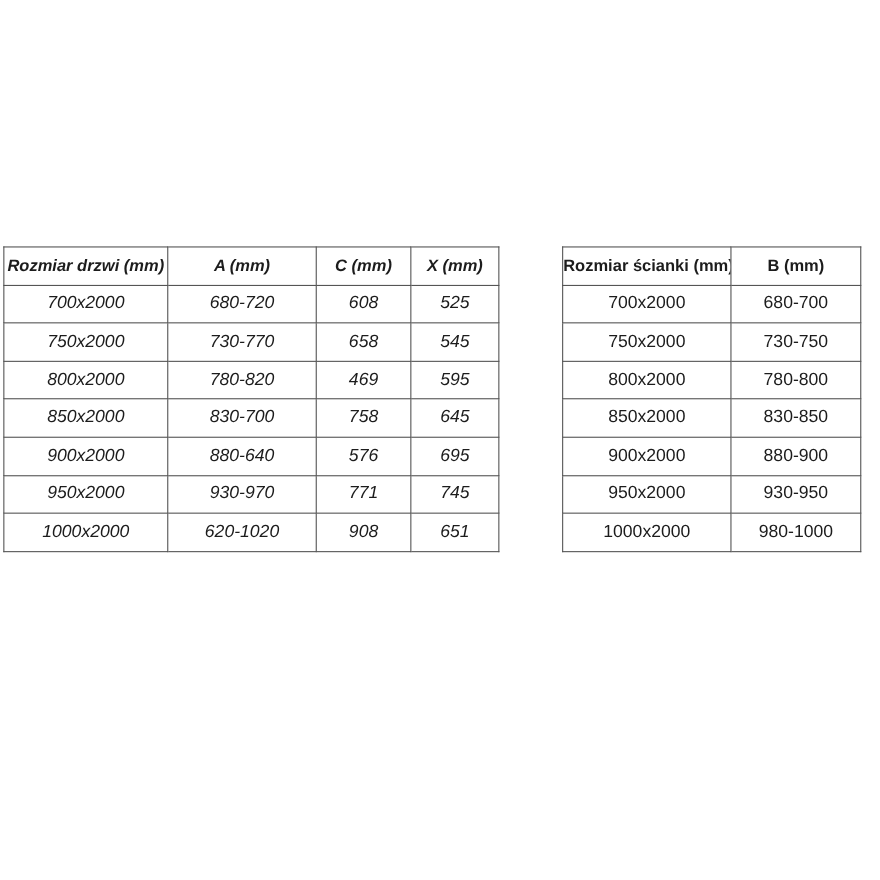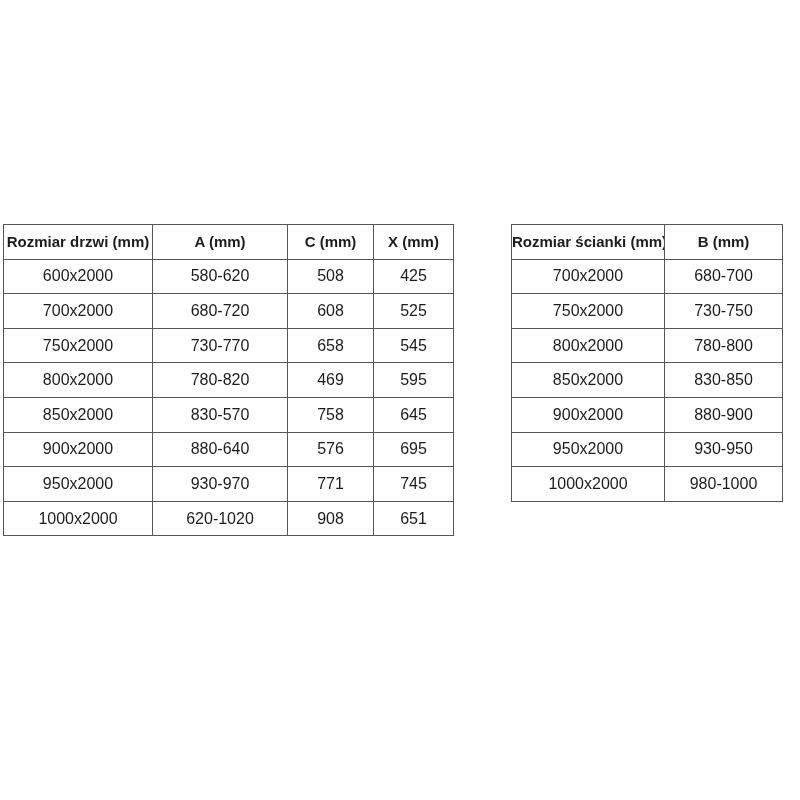--- a/index.html
+++ b/index.html
@@ -37,20 +37,21 @@
     font-weight: bold;
   }
   .size-table td {
     font-size: 16px;
     font-weight: normal;
   }
   #door-table {
     left: 3px;
     top: 224px;
     width: 450px;
+    font-style: italic;
   }
   #door-table col:nth-child(1) { width: 149px; }
   #door-table col:nth-child(2) { width: 135px; }
   #door-table col:nth-child(3) { width: 86px; }
   #door-table col:nth-child(4) { width: 80px; }
   #wall-table {
     left: 511px;
     top: 224px;
     width: 271px;
   }
@@ -70,46 +71,40 @@
   <thead>
     <tr>
         <th>Rozmiar drzwi (mm)</th>
         <th>A (mm)</th>
         <th>C (mm)</th>
         <th>X (mm)</th>
       </tr>
   </thead>
   <tbody>
       <tr>
-        <td>600x2000</td>
-        <td>580-620</td>
-        <td>508</td>
-        <td>425</td>
-      </tr>
-      <tr>
         <td>700x2000</td>
         <td>680-720</td>
         <td>608</td>
         <td>525</td>
       </tr>
       <tr>
         <td>750x2000</td>
         <td>730-770</td>
         <td>658</td>
         <td>545</td>
       </tr>
       <tr>
         <td>800x2000</td>
         <td>780-820</td>
         <td>469</td>
         <td>595</td>
       </tr>
       <tr>
         <td>850x2000</td>
-        <td>830-570</td>
+        <td>830-700</td>
         <td>758</td>
         <td>645</td>
       </tr>
       <tr>
         <td>900x2000</td>
         <td>880-640</td>
         <td>576</td>
         <td>695</td>
       </tr>
       <tr>

